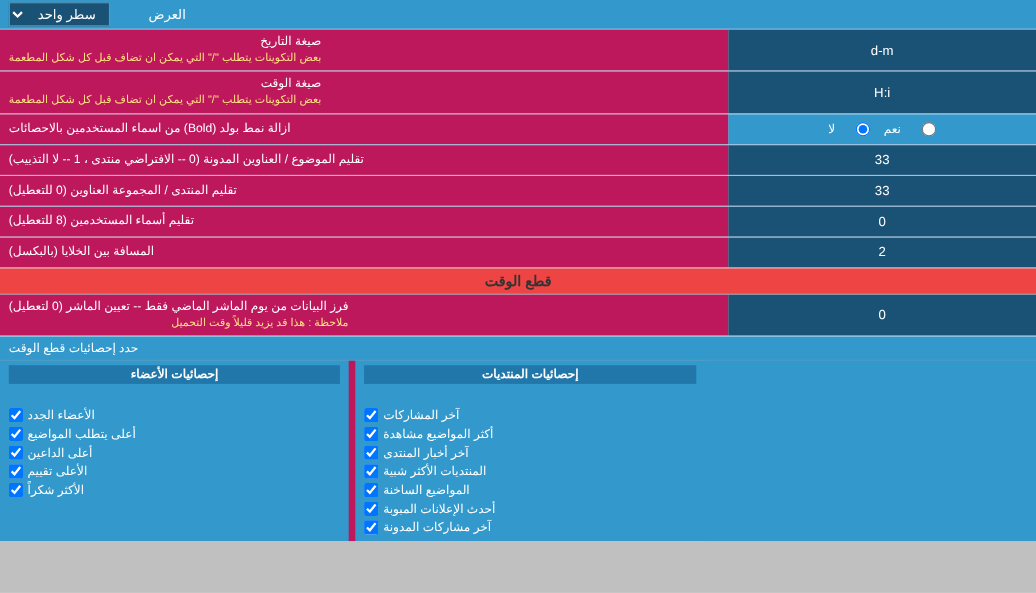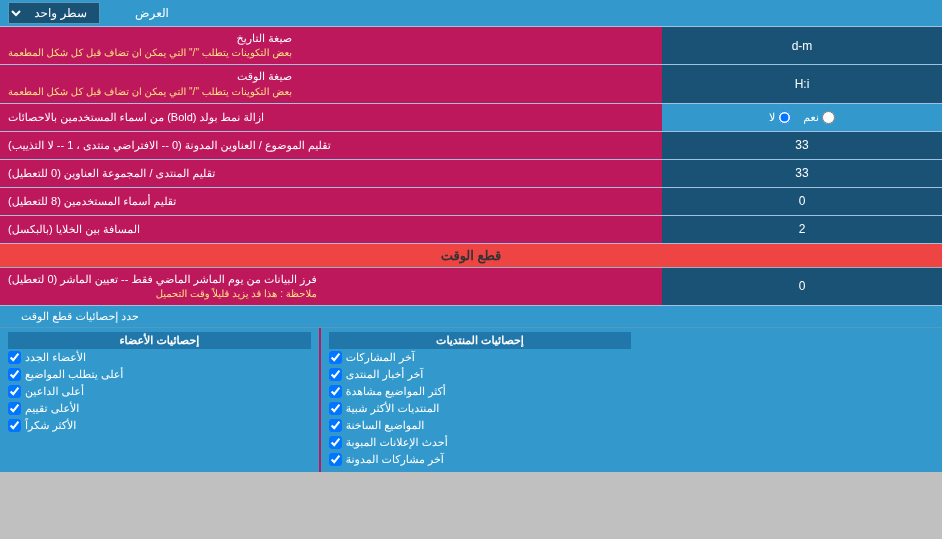--- a/index.html
+++ b/index.html
@@ -82,59 +82,59 @@
       align-items: center;
       justify-content: center;
       gap: 12px;
       padding: 3px 6px;
     }
     .radio-control label {
       color: #fff;
       font-size: 11px;
       display: flex;
       align-items: center;
-      gap: 3px;
+      gap: 19px;
     }
     .time-section-header {
       background: #ef4444;
       border-bottom: 1px solid #a0b0c0;
       padding: 4px 20px;
       text-align: center;
       font-weight: bold;
       font-size: 13px;
       color: #333;
     }
     .stats-label-row {
       display: flex;
       align-items: center;
       justify-content: flex-end;
-      padding: 4px 21px;
+      padding: 4px 8px;
       background: #3399cc;
       color: #fff;
       font-size: 11px;
       border-bottom: 1px solid #5599bb;
     }
     .stats-columns {
       display: flex;
       background: #3399cc;
     }
     .stats-col {
       flex: 1;
       padding: 4px 8px;
-      border-left: 2px solid #be185d;
+      border-left: 6px solid #be185d;
     }
     .stats-col:last-child {
       border-left: none;
     }
     .stats-col-header {
       color: #fff;
       font-size: 11px;
       font-weight: bold;
       text-align: center;
-      margin-bottom: 0;
+      margin-bottom: 20px;
       background: #2277aa;
       padding: 2px 4px;
     }
     .stats-item {
       display: flex;
       align-items: center;
       gap: 4px;
       color: #fff;
       font-size: 11px;
       padding: 2px 0;
@@ -256,25 +256,25 @@
 
     <div class="empty-col"></div>
 
     <div class="stats-col">
       <div class="stats-col-header">إحصائيات المنتديات</div>
       <div class="stats-item">
         <span>آخر المشاركات</span>
         <input type="checkbox" checked="" style="">
       </div>
       <div class="stats-item">
+        <span>أكثر المواضيع مشاهدة</span>
+        <input type="checkbox" checked="" style="">
+      </div>
+      <div class="stats-item">
         <span>آخر أخبار المنتدى</span>
-        <input type="checkbox" checked="" style="">
-      </div>
-      <div class="stats-item">
-        <span>أكثر المواضيع مشاهدة</span>
         <input type="checkbox" checked="" style="">
       </div>
       <div class="stats-item">
         <span>المنتديات الأكثر شبية</span>
         <input type="checkbox" checked="" style="">
       </div>
       <div class="stats-item">
         <span>المواضيع الساخنة</span>
         <input type="checkbox" checked="" style="">
       </div>

